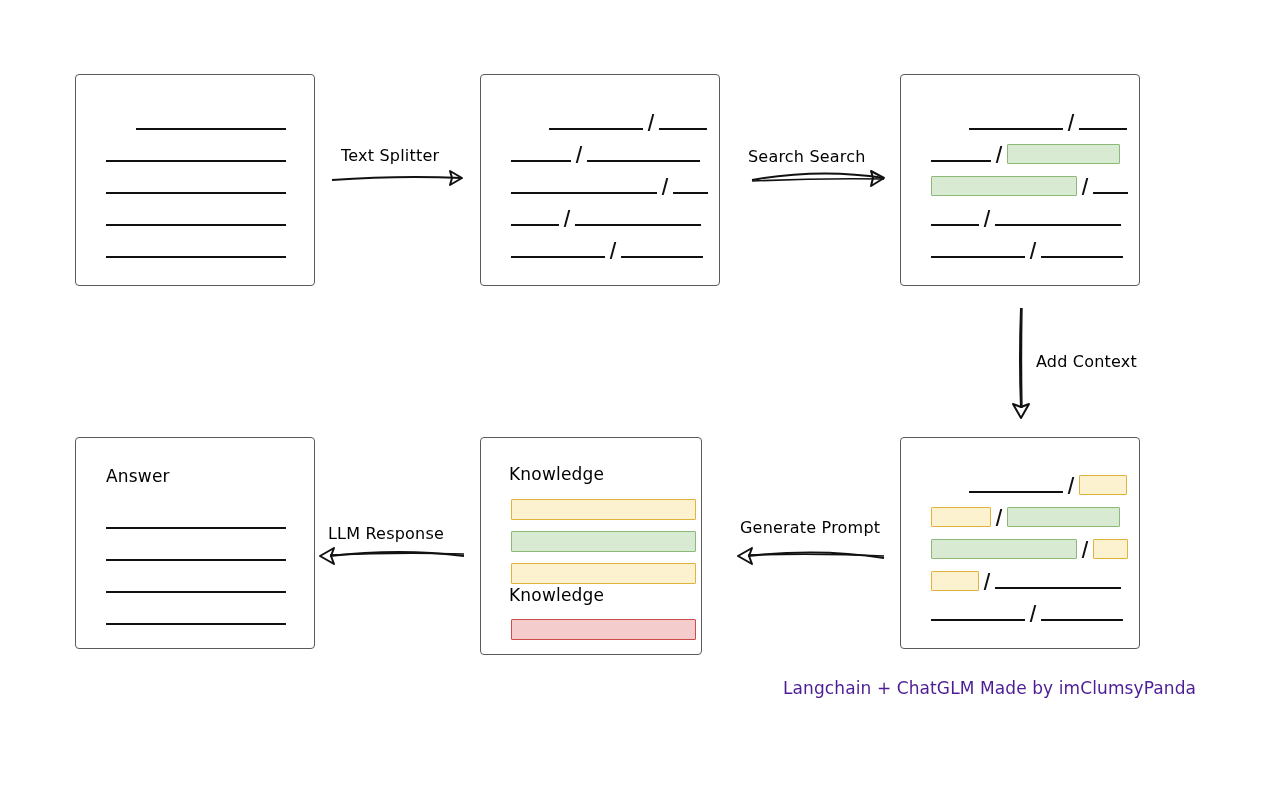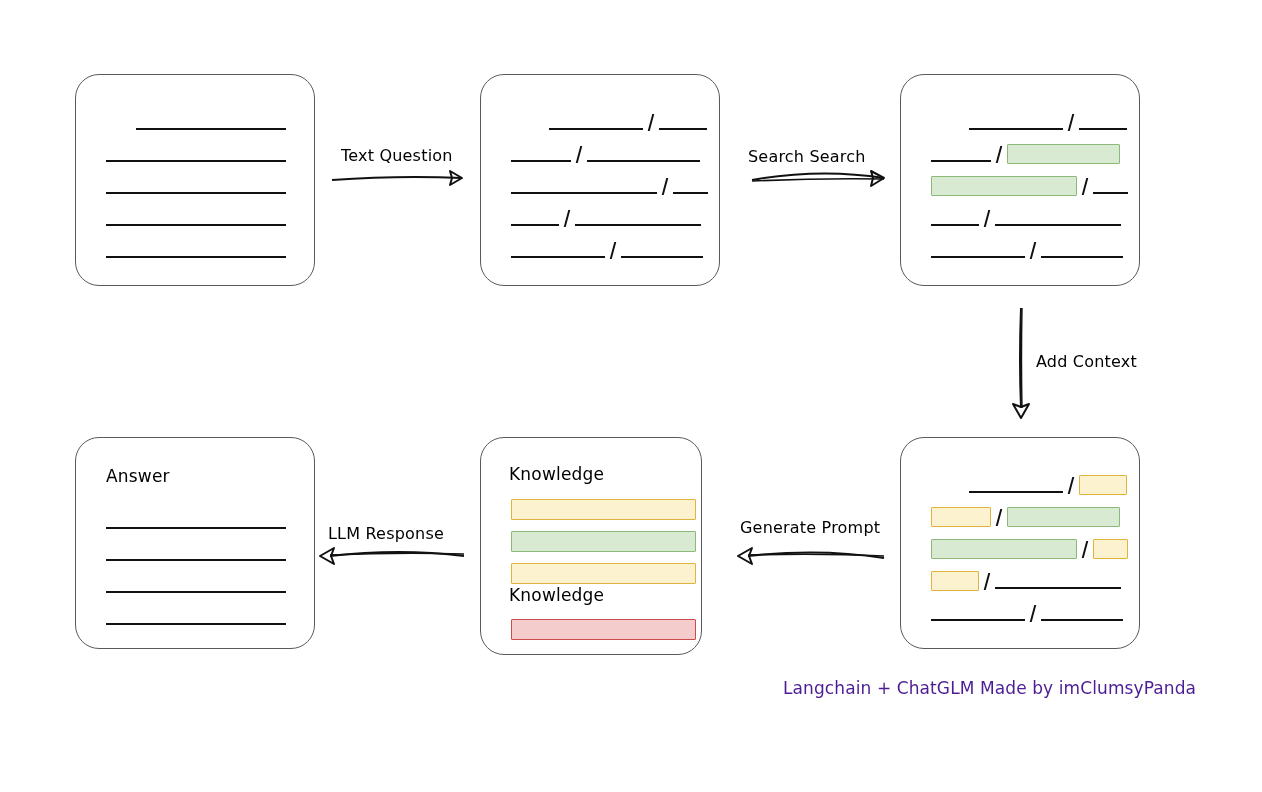--- a/index.html
+++ b/index.html
@@ -17,21 +17,21 @@
     height: 792px;
     background: #ffffff;
     overflow: hidden;
   }
 
   
   .card {
     position: absolute;
     box-sizing: border-box;
     border: 1.6px solid #5a5a5a;
-    border-radius: 24px;
+    border-radius: 4px;
     background: #ffffff;
   }
 
   
   .row {
     position: absolute;
     display: flex;
     align-items: center;
     height: 22px;
   }
@@ -273,21 +273,21 @@
       <span class="seg" style="width:180px;"></span>
     </div>
     <div class="row" style="left:30px; top:136px;">
       <span class="seg" style="width:180px;"></span>
     </div>
     <div class="row" style="left:30px; top:168px;">
       <span class="seg" style="width:180px;"></span>
     </div>
   </div>
 
-  <div class="conn-label" style="left:341px; top:146px;">Text Question</div>
+  <div class="conn-label" style="left:341px; top:146px;">Text Splitter</div>
 
   <div class="conn-label" style="left:748px; top:147px;">Search Search</div>
 
   <div class="conn-label" style="left:1036px; top:352px;">Add Context</div>
 
   <div class="conn-label" style="left:740px; top:518px;">Generate Prompt</div>
 
   <div class="conn-label" style="left:328px; top:524px;">LLM Response</div>
 
   <div id="caption">Langchain + ChatGLM Made by imClumsyPanda</div>

